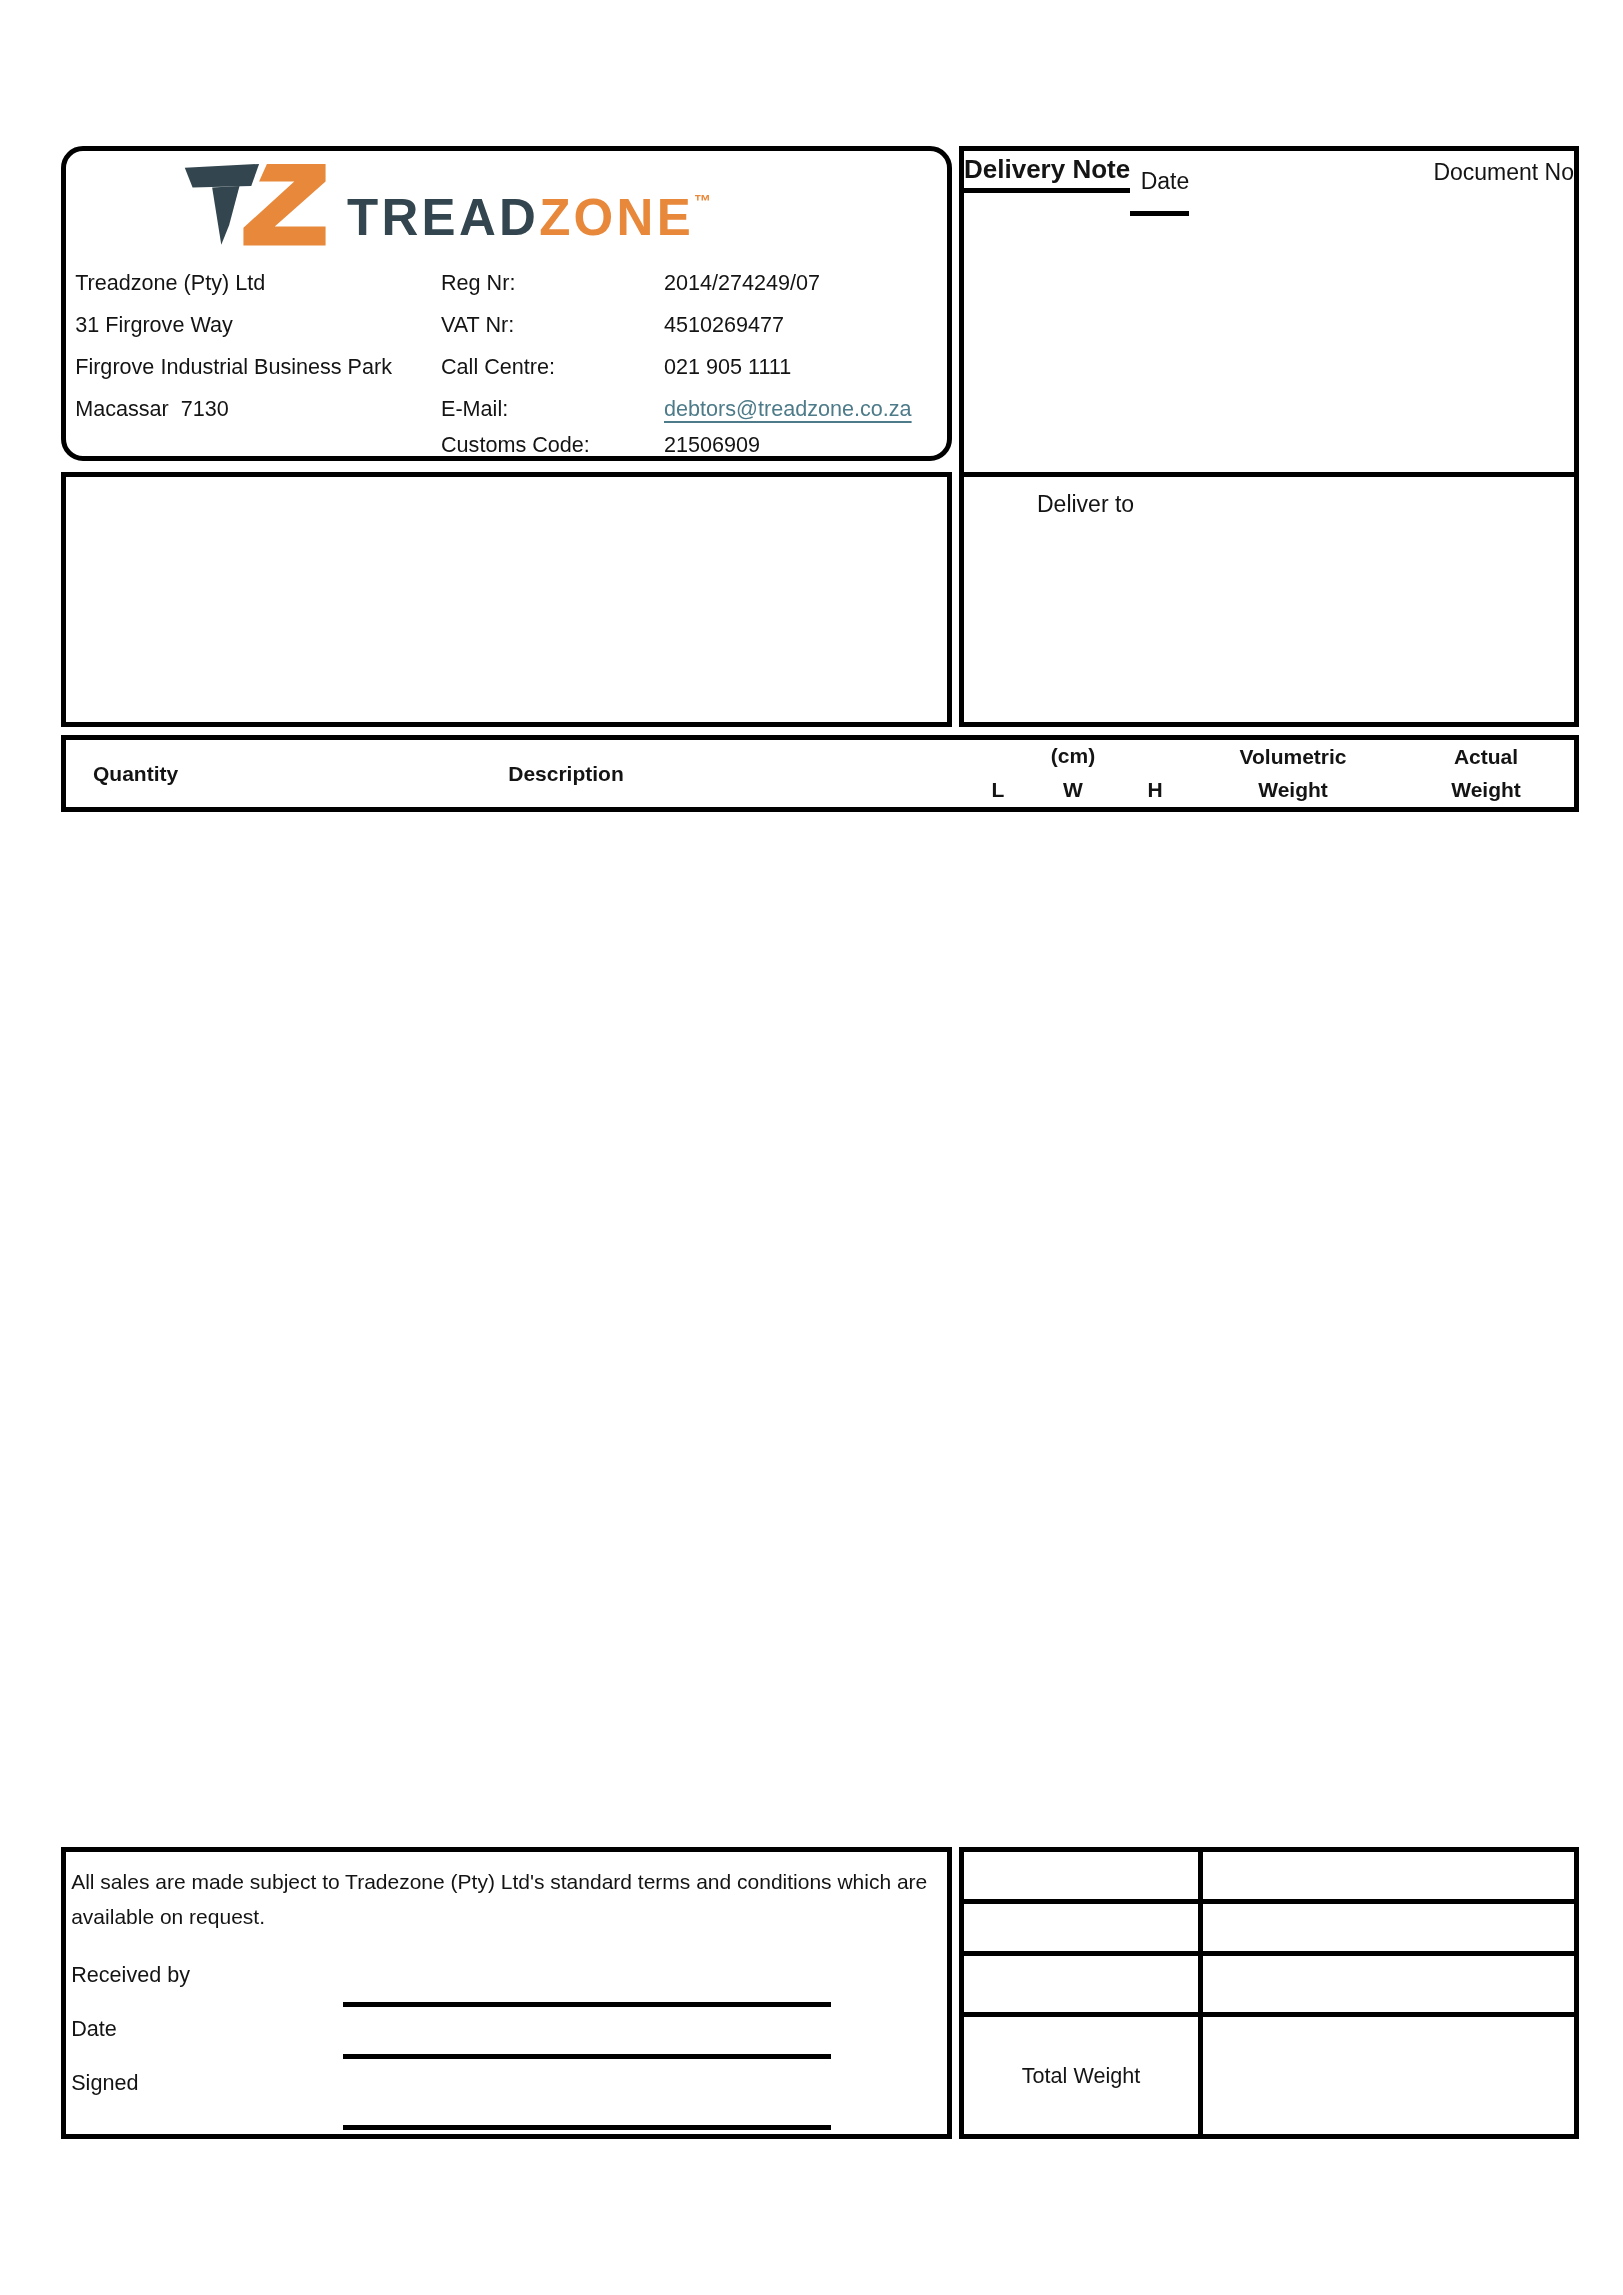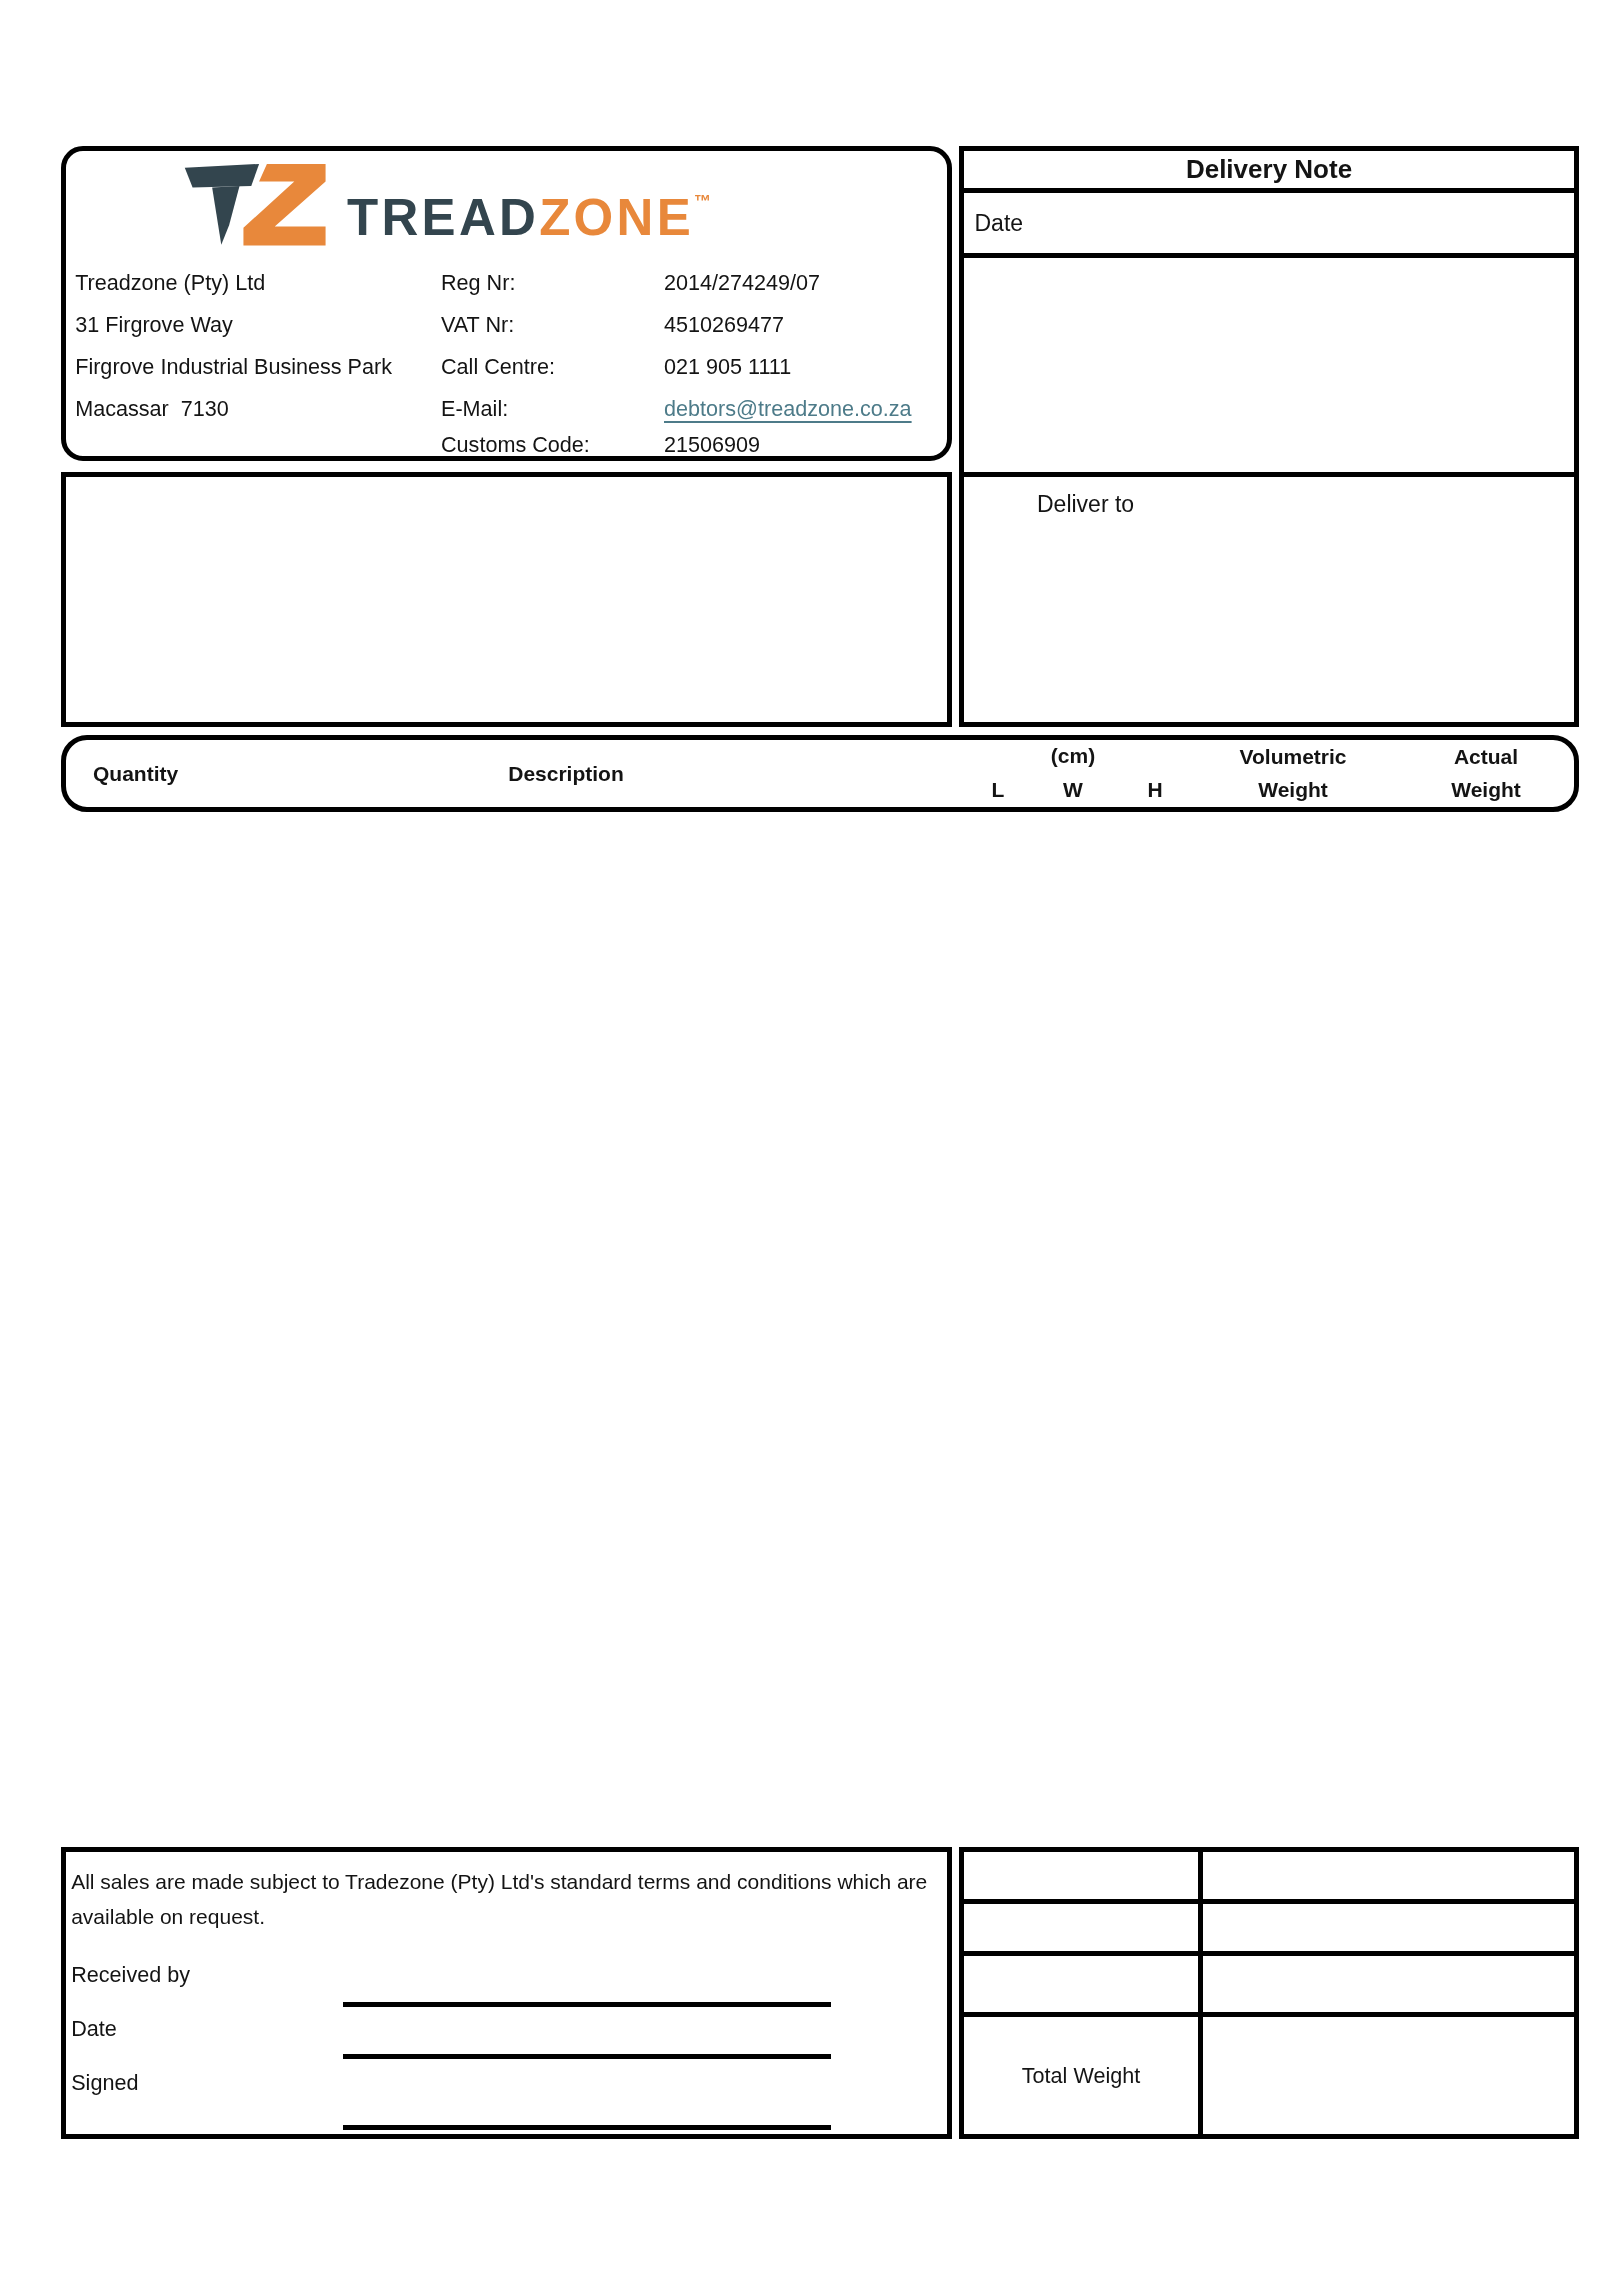--- a/index.html
+++ b/index.html
@@ -18,36 +18,36 @@
   .lt-zone  { color:#e8883b; }
   .lt-tm    { color:#e8883b; font-size:17px; letter-spacing:0; vertical-align:27.5px; }
   .info-row { position:absolute; left:0; width:100%; height:29px; font-size:21.6px; line-height:29px; }
   .ir-address { position:absolute; left:9.2px; white-space:pre-wrap; }
   .ir-label   { position:absolute; left:375px; }
   .ir-value   { position:absolute; left:598px; }
   .email-link { color:#4d7b89; text-decoration:underline; text-decoration-thickness:2px;
                 text-underline-offset:4.6px; }
 
   
-  #box-docmeta { left:959px; top:146px; width:620px; height:400px; display:flex; flex-direction:column; }
+  #box-docmeta { left:959px; top:146px; width:620px; height:400px; display:flex; }
   .dm-title { height:37px; border-bottom:5.2px solid #000; display:flex; align-items:center;
               justify-content:center; font-weight:bold; font-size:26px; }
   .dm-date  { height:65px; border-bottom:5.2px solid #000; display:flex; align-items:center;
               padding-left:10.5px; font-size:23px; box-sizing:border-box; }
   .dm-blank { flex:1; border-bottom:5.2px solid #000; }
   .dm-docno { height:43px; display:flex; align-items:center; padding-left:22px; font-size:23px;
               box-sizing:border-box; }
 
   
   #box-sender-blank { left:61px; top:472px; width:891px; height:255px; }
   #box-deliverto { left:959px; top:472px; width:620px; height:255px;padding-left:28px; }
   .deliverto-label { position:absolute; left:73px; top:14.4px; font-size:23px; }
 
   
-  #box-tablehead { left:61px; top:735px; width:1518px; height:77px;border-radius:26px; }
+  #box-tablehead { left:61px; top:735px; width:1518px; height:77px; }
   .th { position:absolute; font-weight:bold; font-size:21px; white-space:nowrap; }
   .th-quantity    { left:27px;  top:50%; transform:translateY(-50%); }
   .th-description { left:488px; top:50%; transform:translate(-50%,-50%);margin-left:12px; }
   .th-cm   { left:1007px; top:4px;    transform:translateX(-50%); }
   .th-l    { left:932px; bottom:5.2px; transform:translateX(-50%); }
   .th-w    { left:1007px; bottom:5.2px; transform:translateX(-50%); }
   .th-h    { left:1089px; bottom:5.2px; transform:translateX(-50%); }
   .th-vol1 { left:1227px; top:5.2px;    transform:translateX(-50%); }
   .th-vol2 { left:1227px; bottom:5.2px; transform:translateX(-50%); }
   .th-act1 { left:1420px; top:5.2px;    transform:translateX(-50%); }

